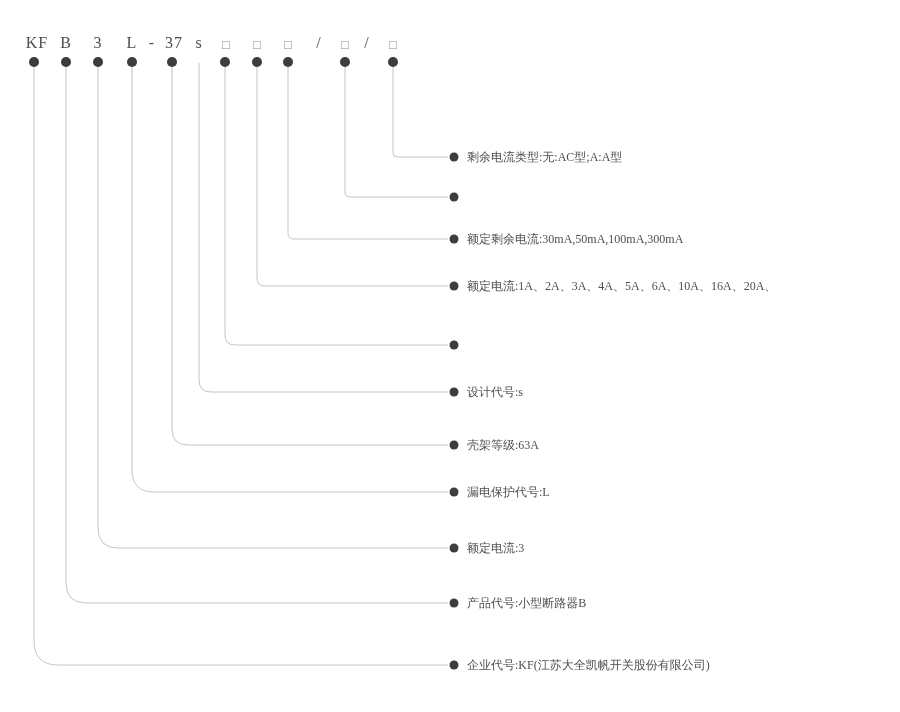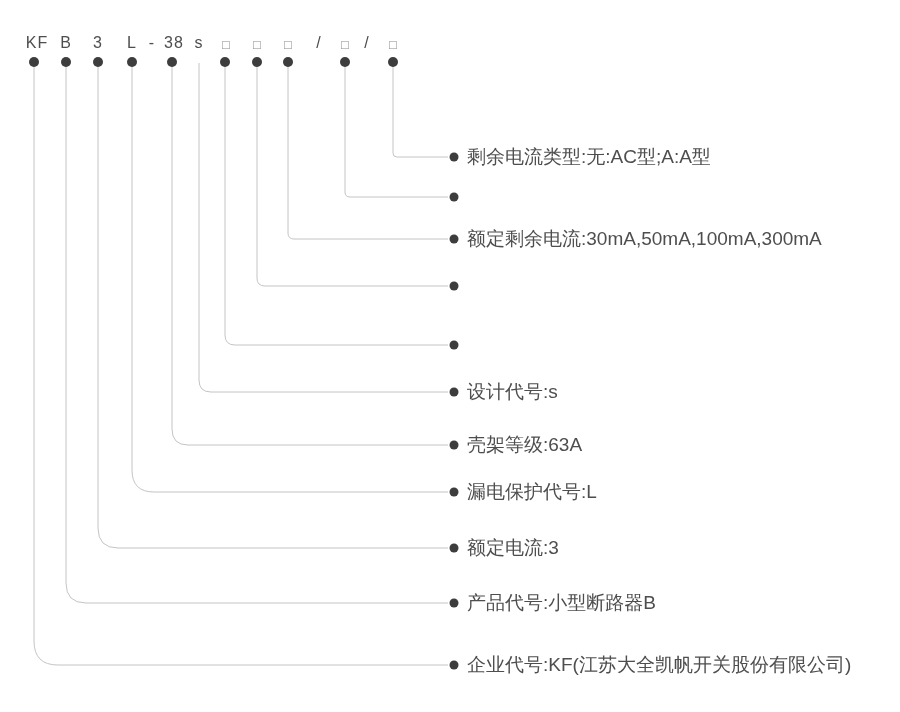--- a/index.html
+++ b/index.html
@@ -1,31 +1,31 @@
 <!DOCTYPE html>
 <html><head>
 <meta charset="utf-8">
 <style>
   html,body{margin:0;padding:0;background:#ffffff;}
   .canvas{
     position:relative;width:900px;height:712px;background:#ffffff;
-    font-family:Liberation Sans, sans-serif;
+    font-family:Liberation Serif, serif;
     color:#4e4e4e;overflow:hidden;
   }
   .connectors{position:absolute;left:0;top:0;width:900px;height:712px;}
   .connectors path{fill:none;stroke:#c4c4c4;stroke-width:1;}
   .connectors circle.segdot{fill:#3d3d3d;}
   .connectors circle.lbldot{fill:#3d3d3d;}
   .seg{
     position:absolute;top:34px;transform:translateX(-50%);
     font-size:16px;line-height:18px;color:#4e4e4e;letter-spacing:1px;white-space:nowrap;
   }
   .seg.sq{font-size:13px;top:36px;color:#8c8c8c;letter-spacing:0;}
   .label{
-    position:absolute;left:467px;font-size:19px;line-height:22px;
+    position:absolute;left:467px;font-size:12px;line-height:22px;
     color:#4e4e4e;white-space:nowrap;
   }
   .label .cont{padding-left:75px;}
 </style>
 </head>
 <body>
 
 <div class="canvas">
 
   <svg class="connectors" viewBox="0 0 900 712" xmlns="http://www.w3.org/2000/svg">
@@ -63,33 +63,34 @@
     <circle class="lbldot" cx="454" cy="548" r="4.5"></circle>
     <circle class="lbldot" cx="454" cy="603" r="4.5"></circle>
     <circle class="lbldot" cx="454" cy="665" r="4.5"></circle>
   </svg>
 
   <span class="seg" style="left:37px">KF</span>
   <span class="seg" style="left:66px">B</span>
   <span class="seg" style="left:98px">3</span>
   <span class="seg" style="left:132px">L</span>
   <span class="seg" style="left:152px">-</span>
-  <span class="seg" style="left:174px">38</span>
+  <span class="seg" style="left:174px">37</span>
   <span class="seg" style="left:199px">s</span>
   <span class="seg sq" style="left:226px">□</span>
   <span class="seg sq" style="left:257px">□</span>
   <span class="seg sq" style="left:288px">□</span>
   <span class="seg" style="left:319px">/</span>
   <span class="seg sq" style="left:345px">□</span>
   <span class="seg" style="left:367px">/</span>
   <span class="seg sq" style="left:393px">□</span>
 
   <div class="label" style="top:146px">剩余电流类型:无:AC型;A:A型</div>
   <div class="label" style="top:228px">额定剩余电流:30mA,50mA,100mA,300mA</div>
   <div class="label" style="top:275px">
+    <div>额定电流:1A、2A、3A、4A、5A、6A、10A、16A、20A、</div>
   </div>
   <div class="label" style="top:381px">设计代号:s</div>
   <div class="label" style="top:434px">壳架等级:63A</div>
   <div class="label" style="top:481px">漏电保护代号:L</div>
   <div class="label" style="top:537px">额定电流:3</div>
   <div class="label" style="top:592px">产品代号:小型断路器B</div>
   <div class="label" style="top:654px">企业代号:KF(江苏大全凯帆开关股份有限公司)</div>
 
 </div>
 

